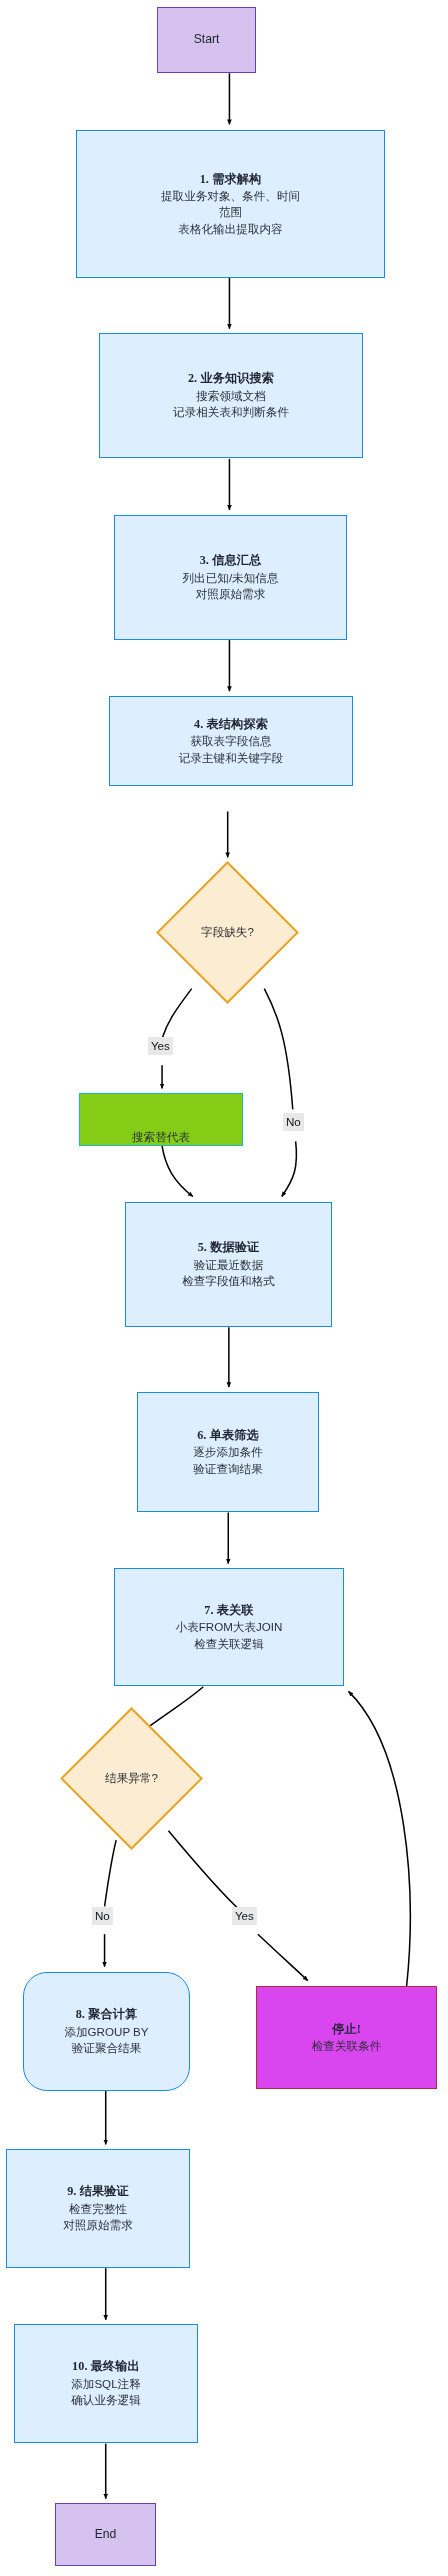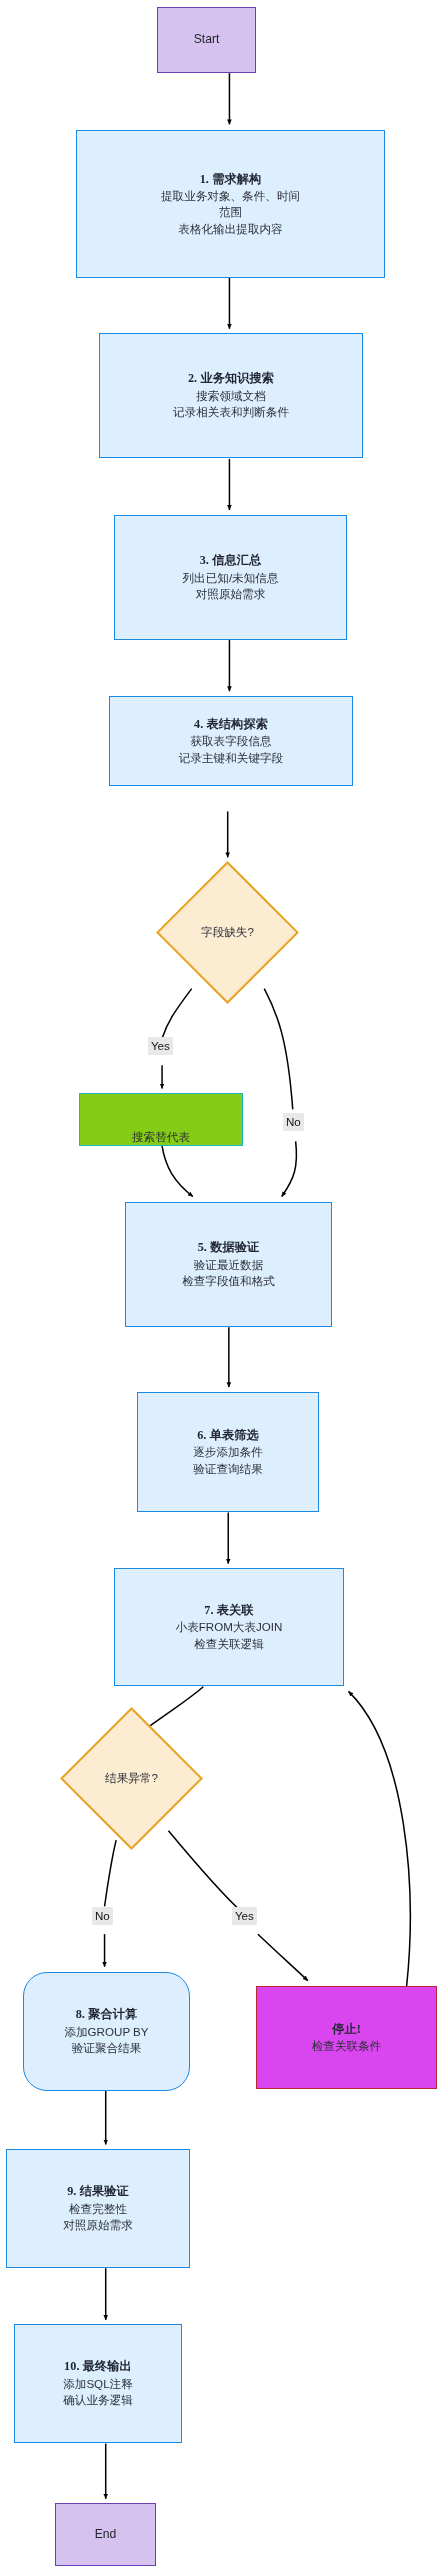--- a/index.html
+++ b/index.html
@@ -238,21 +238,21 @@
     <div class="ln">添加GROUP BY</div>
     <div class="ln">验证聚合结果</div>
   </div>
 
   <div class="node proc" style="left:6px;top:2149px;width:184px;height:119px;">
     <div class="ttl">9. 结果验证</div>
     <div class="ln">检查完整性</div>
     <div class="ln">对照原始需求</div>
   </div>
 
-  <div class="node proc" style="left:14px;top:2324px;width:168px;height:119px;">
+  <div class="node proc" style="left:14px;top:2324px;width:184px;height:119px;">
     <div class="ttl">10. 最终输出</div>
     <div class="ln">添加SQL注释</div>
     <div class="ln">确认业务逻辑</div>
   </div>
 
   <div class="node term" style="left:55px;top:2503px;width:101px;height:63px;">
     <div class="ln">End</div>
   </div>
 
 </div>

